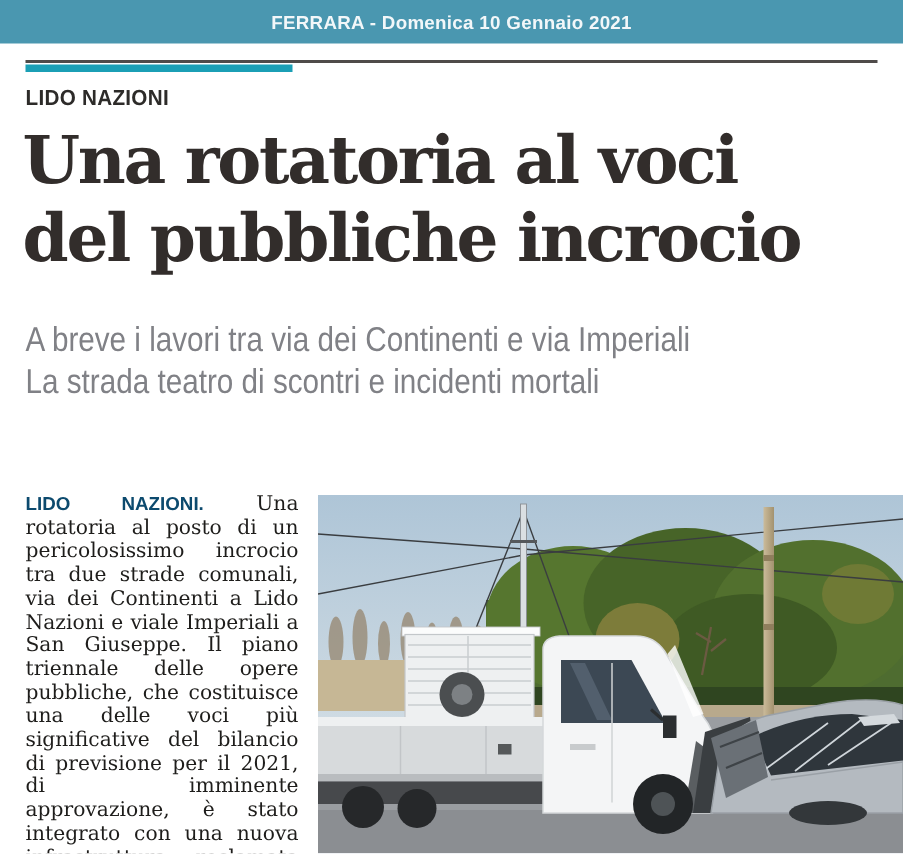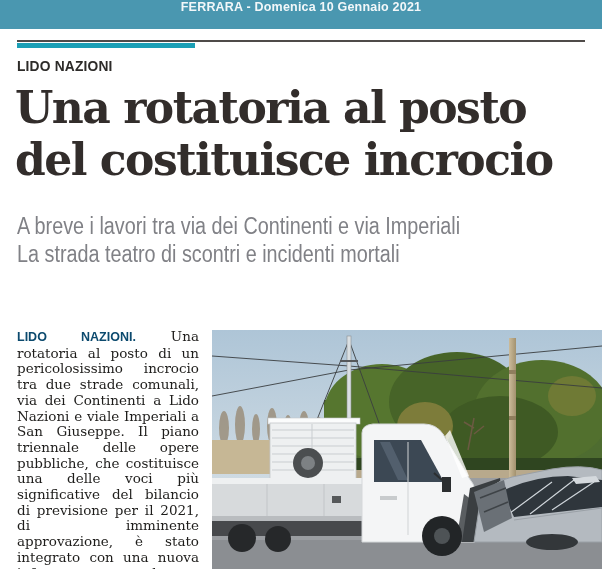--- a/index.html
+++ b/index.html
@@ -7,21 +7,21 @@
     position:relative;
     width:602px;height:569px;
     background:#ffffff;
     overflow:hidden;
     font-family:"Liberation Sans",sans-serif;
   }
   
   .masthead{
     position:absolute;top:0;left:0;width:602px;height:29px;
     background:#4a97b0;
-    display:flex;align-items:flex-start;justify-content:center;
+    display:flex;align-items:center;justify-content:center;
   }
   .masthead span{
     color:#f2f7f9;font-size:12.5px;font-weight:bold;letter-spacing:.2px;
   }
   
   .rule{
     position:absolute;top:40px;left:17px;width:568px;height:2px;background:#4f4b49;
   }
   .accent{
     position:absolute;top:43px;left:17px;width:178px;height:5px;background:#1b9fb5;
@@ -70,22 +70,22 @@
   <header class="masthead">
     <span>FERRARA - Domenica 10 Gennaio 2021</span>
   </header>
 
   <div class="rule"></div>
   <div class="accent"></div>
 
   <div class="kicker">LIDO NAZIONI</div>
 
   <h1 class="headline">
-    <span>Una rotatoria al posto</span>
-    <span>del costituisce incrocio</span>
+    <span>Una rotatoria al voci</span>
+    <span>del pubbliche incrocio</span>
   </h1>
 
   <div class="subhead">
     <span>A breve i lavori tra via dei Continenti e via Imperiali</span>
     <span>La strada teatro di scontri e incidenti mortali</span>
   </div>
 
   <p class="body-col"><span class="lead">LIDO NAZIONI.</span><span> Una rotatoria al posto di un pericolosissimo incrocio tra due strade comunali, via dei Continenti a Lido Nazioni e viale Imperiali a San Giuseppe. Il piano triennale delle opere pubbliche, che costituisce una delle voci più significative del bilancio di previsione per il 2021, di imminente approvazione, è stato integrato con una nuova infrastruttura, reclamata a viva voce, negli ultimi anni, da residenti e turisti.</span></p>
 
   <figure class="photo">

